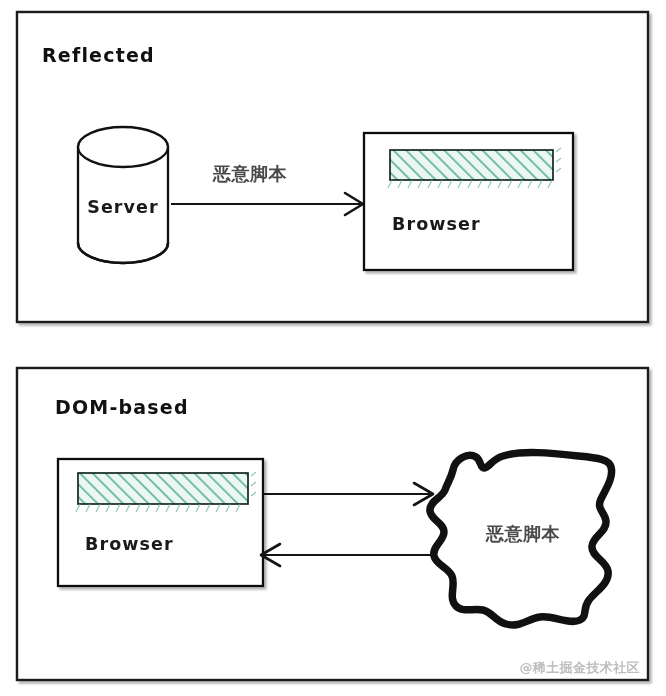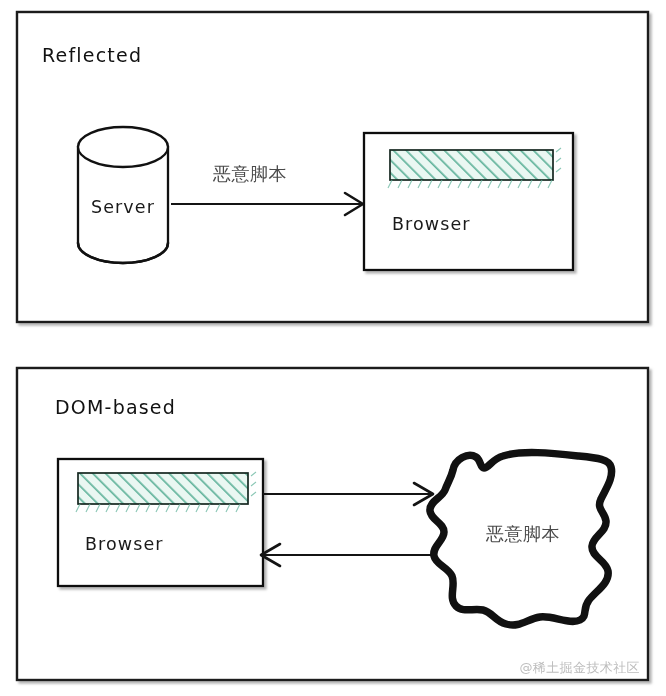--- a/index.html
+++ b/index.html
@@ -13,20 +13,21 @@
     position: relative;
     overflow: hidden;
     font-family: "DejaVu Sans", sans-serif;
   }
   #canvas-root {
     position: absolute;
     left: 0;
     top: 0;
     width: 666px;
     height: 696px;
+    font-weight: bold;
   }
   svg.diagram {
     display: block;
     width: 666px;
     height: 696px;
   }
   .panel-frame {
     fill: #ffffff;
     stroke: #1a1a1a;
     stroke-width: 2.4;

